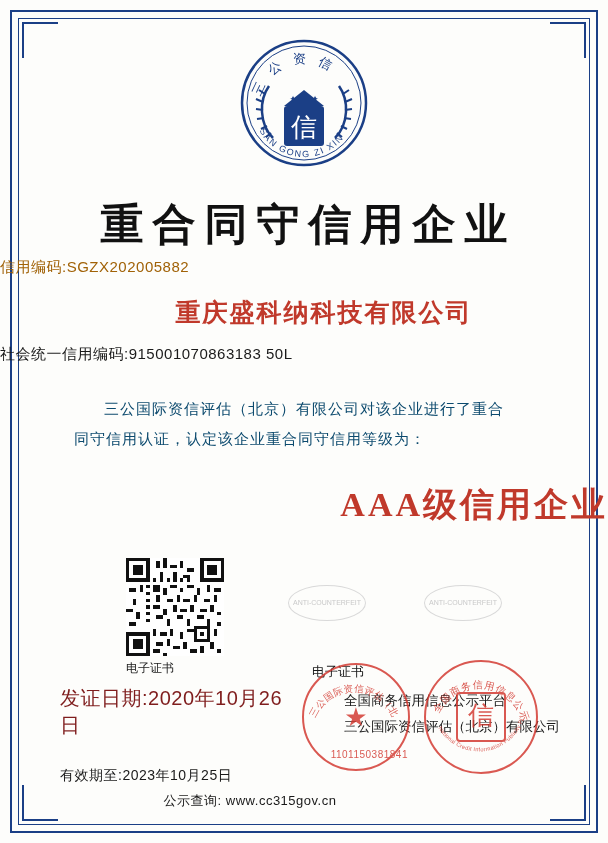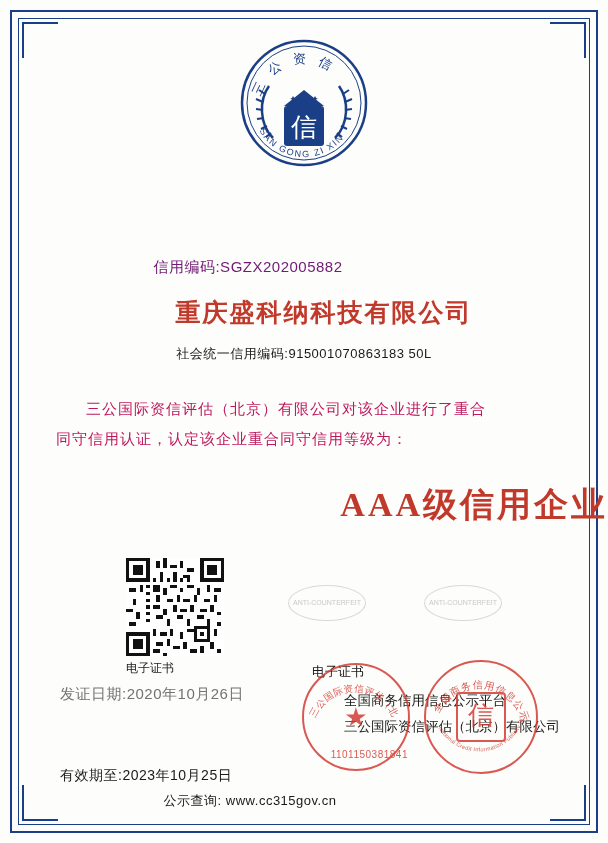--- a/index.html
+++ b/index.html
@@ -75,23 +75,22 @@
     letter-spacing: 9px;
     color: #111111;
     text-indent: 9px;
   }
 
   .code-line {
     position: absolute;
     top: 258px;
     left: 0;
     width: 496px;
-    text-align: center;
     font-size: 15px;
-    color: #701a75;
+    color: #a16207;
     letter-spacing: 0.5px;
   }
 
   .company-name {
     position: absolute;
     top: 296px;
     left: 0;
     width: 608px;
     text-align: center;
     font-family: "Liberation Serif", serif;
@@ -100,34 +99,34 @@
     letter-spacing: 2px;
     color: #c0392b;
     margin-left: 20px;
   }
 
   .usci-line {
     position: absolute;
     top: 345px;
     left: 0;
     width: 608px;
-    text-align: center;
-    font-size: 13px;
+    text-align: left;
+    font-size: 15px;
     color: #1a1a1a;
     letter-spacing: 0.5px;
   }
 
   .body-text {
     position: absolute;
     top: 394px;
-    left: 56px;
+    left: 74px;
     width: 460px;
     font-size: 15px;
     line-height: 30px;
-    color: #be185d;
+    color: #0c4a6e;
     letter-spacing: 1px;
     text-align: justify;
   }
   .body-text .indent { padding-left: 30px; }
 
   .grade {
     position: absolute;
     top: 482px;
     left: 0;
     width: 608px;
@@ -159,22 +158,22 @@
     text-align: left;
     font-size: 12px;
     color: #1a1a1a;
   }
 
   .issue-date {
     position: absolute;
     left: 60px;
     top: 685px;
     width: 240px;
-    font-size: 15px;
-    color: #737373;
+    font-size: 20px;
+    color: #7f1d1d;
     letter-spacing: 0.5px;
   }
   .expiry-date {
     position: absolute;
     left: 60px;
     top: 727px;
     width: 240px;
     font-size: 14px;
     color: #1a1a1a;
     letter-spacing: 0.5px;
@@ -304,20 +303,21 @@
 
       <text fill="#1b3f86" font-family="Liberation Serif, serif" font-size="13" letter-spacing="4">
         <textPath href="#arcTop" startOffset="8%">三 公 资 信</textPath>
       </text>
       <text fill="#1b3f86" font-family="Liberation Sans, sans-serif" font-size="9" letter-spacing="1.6">
         <textPath href="#arcBottom" startOffset="16%">SAN GONG ZI XIN</textPath>
       </text>
     </svg>
   </div>
 
+  <div class="main-title">重合同守信用企业</div>
 
   <div class="code-line">信用编码:SGZX202005882</div>
 
   <div class="company-name">重庆盛科纳科技有限公司</div>
 
   <div class="usci-line">社会统一信用编码:915001070863183 50L</div>
 
   <div class="body-text">
     <div class="indent">三公国际资信评估（北京）有限公司对该企业进行了重合</div>
     <div>同守信用认证，认定该企业重合同守信用等级为：</div>

